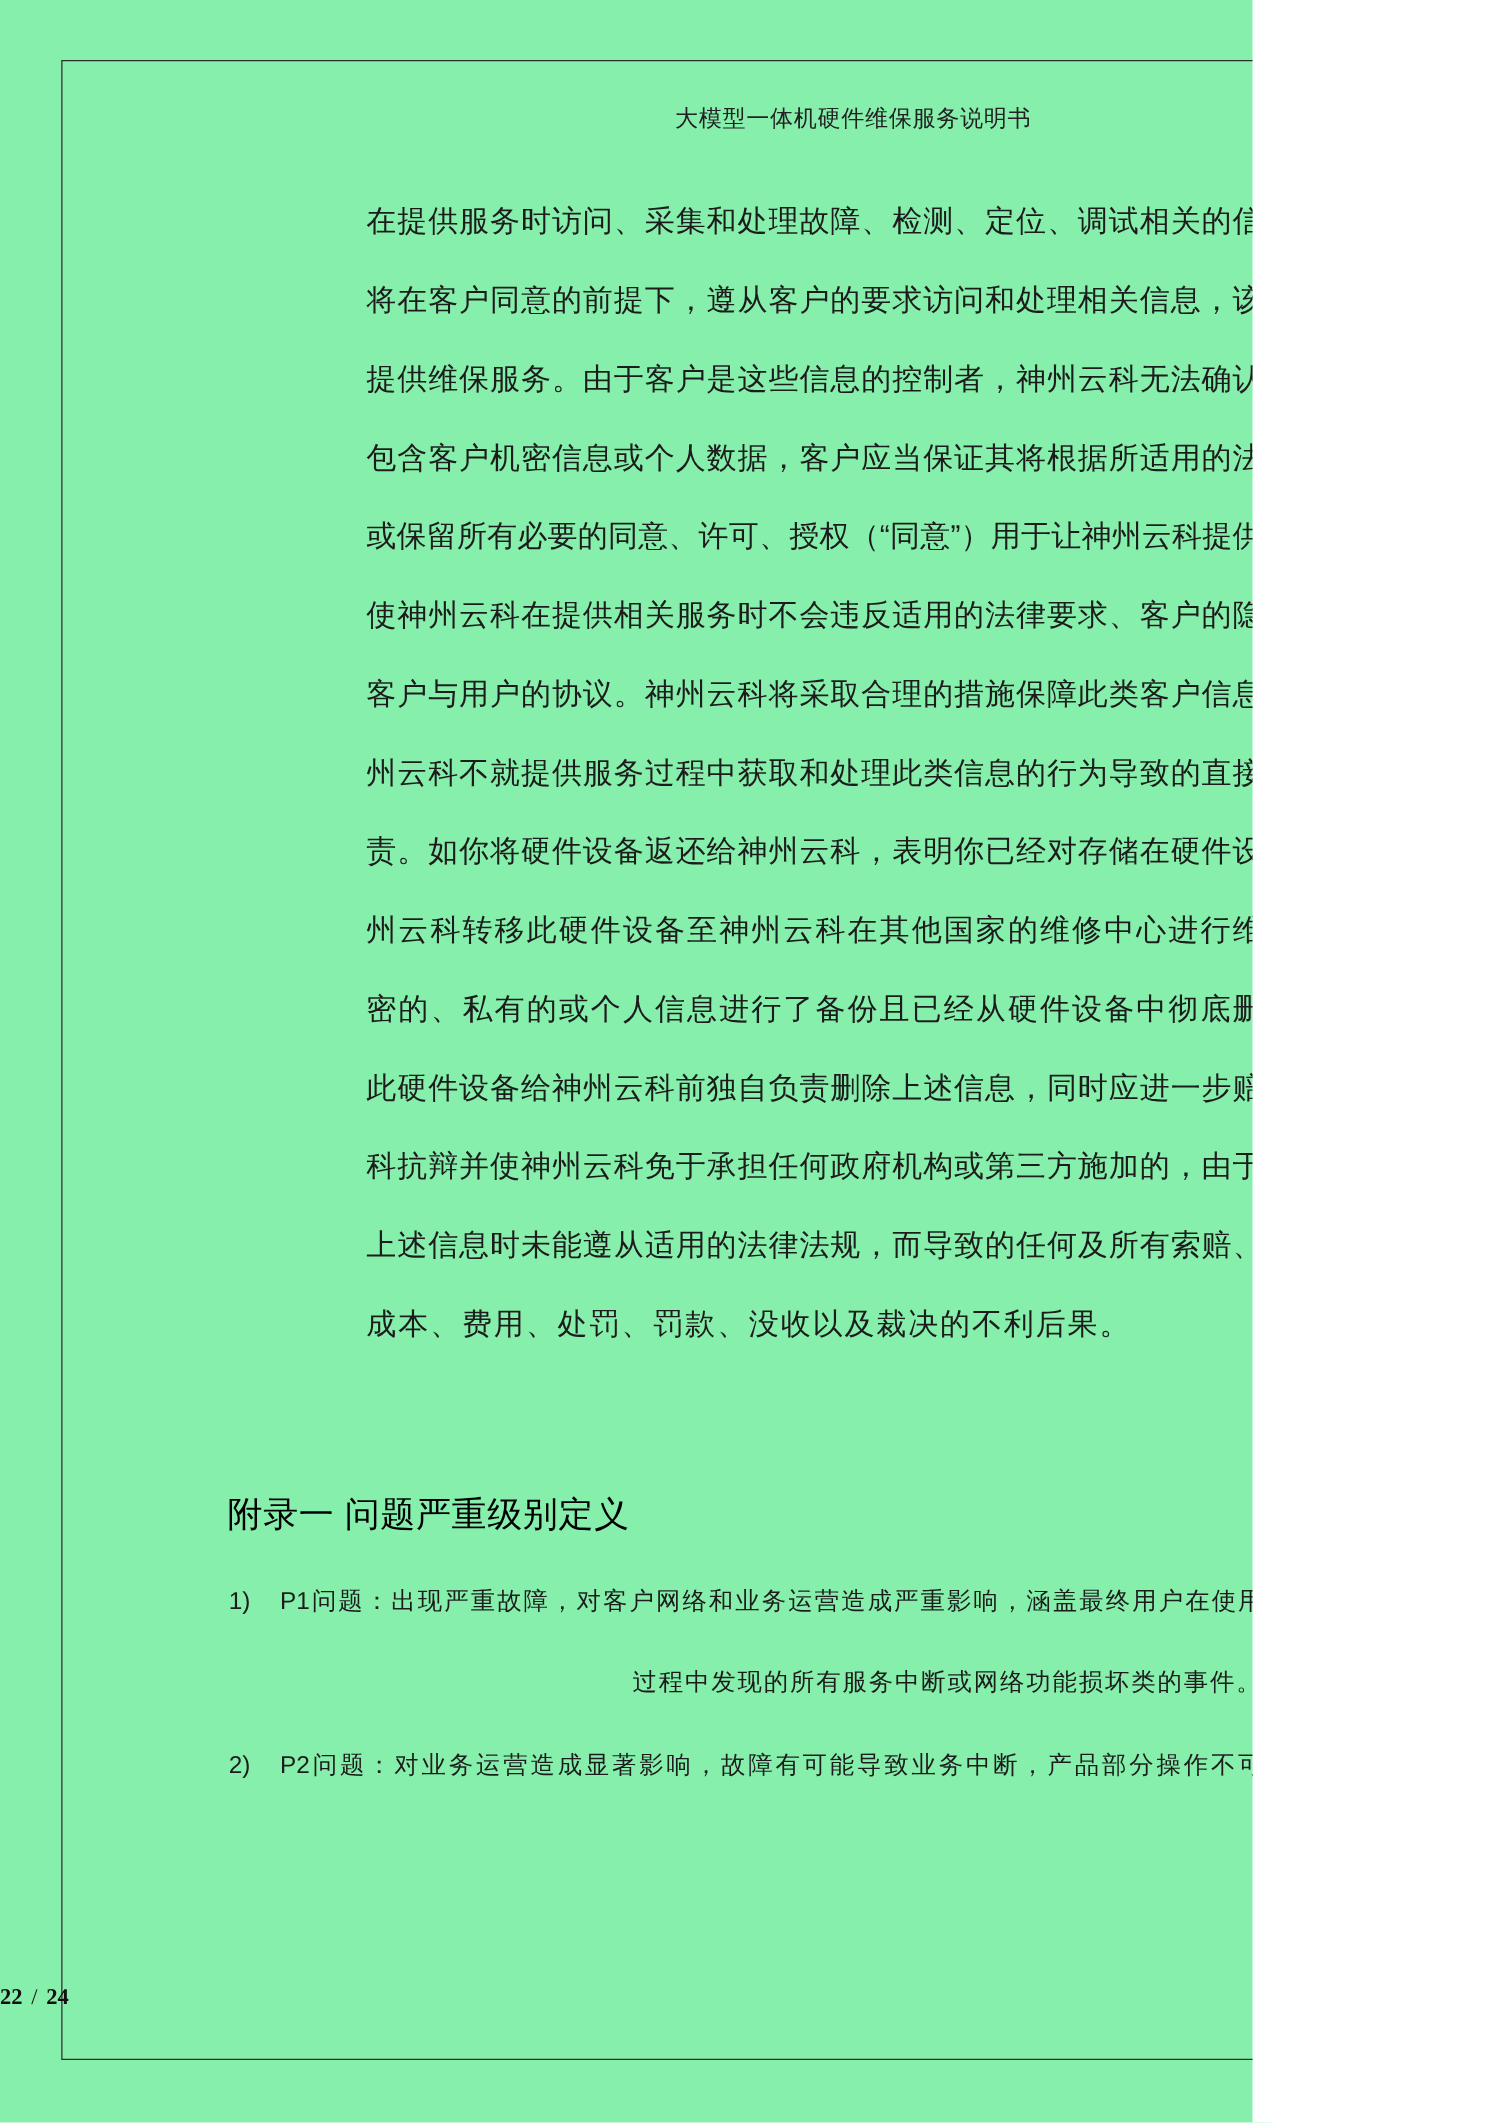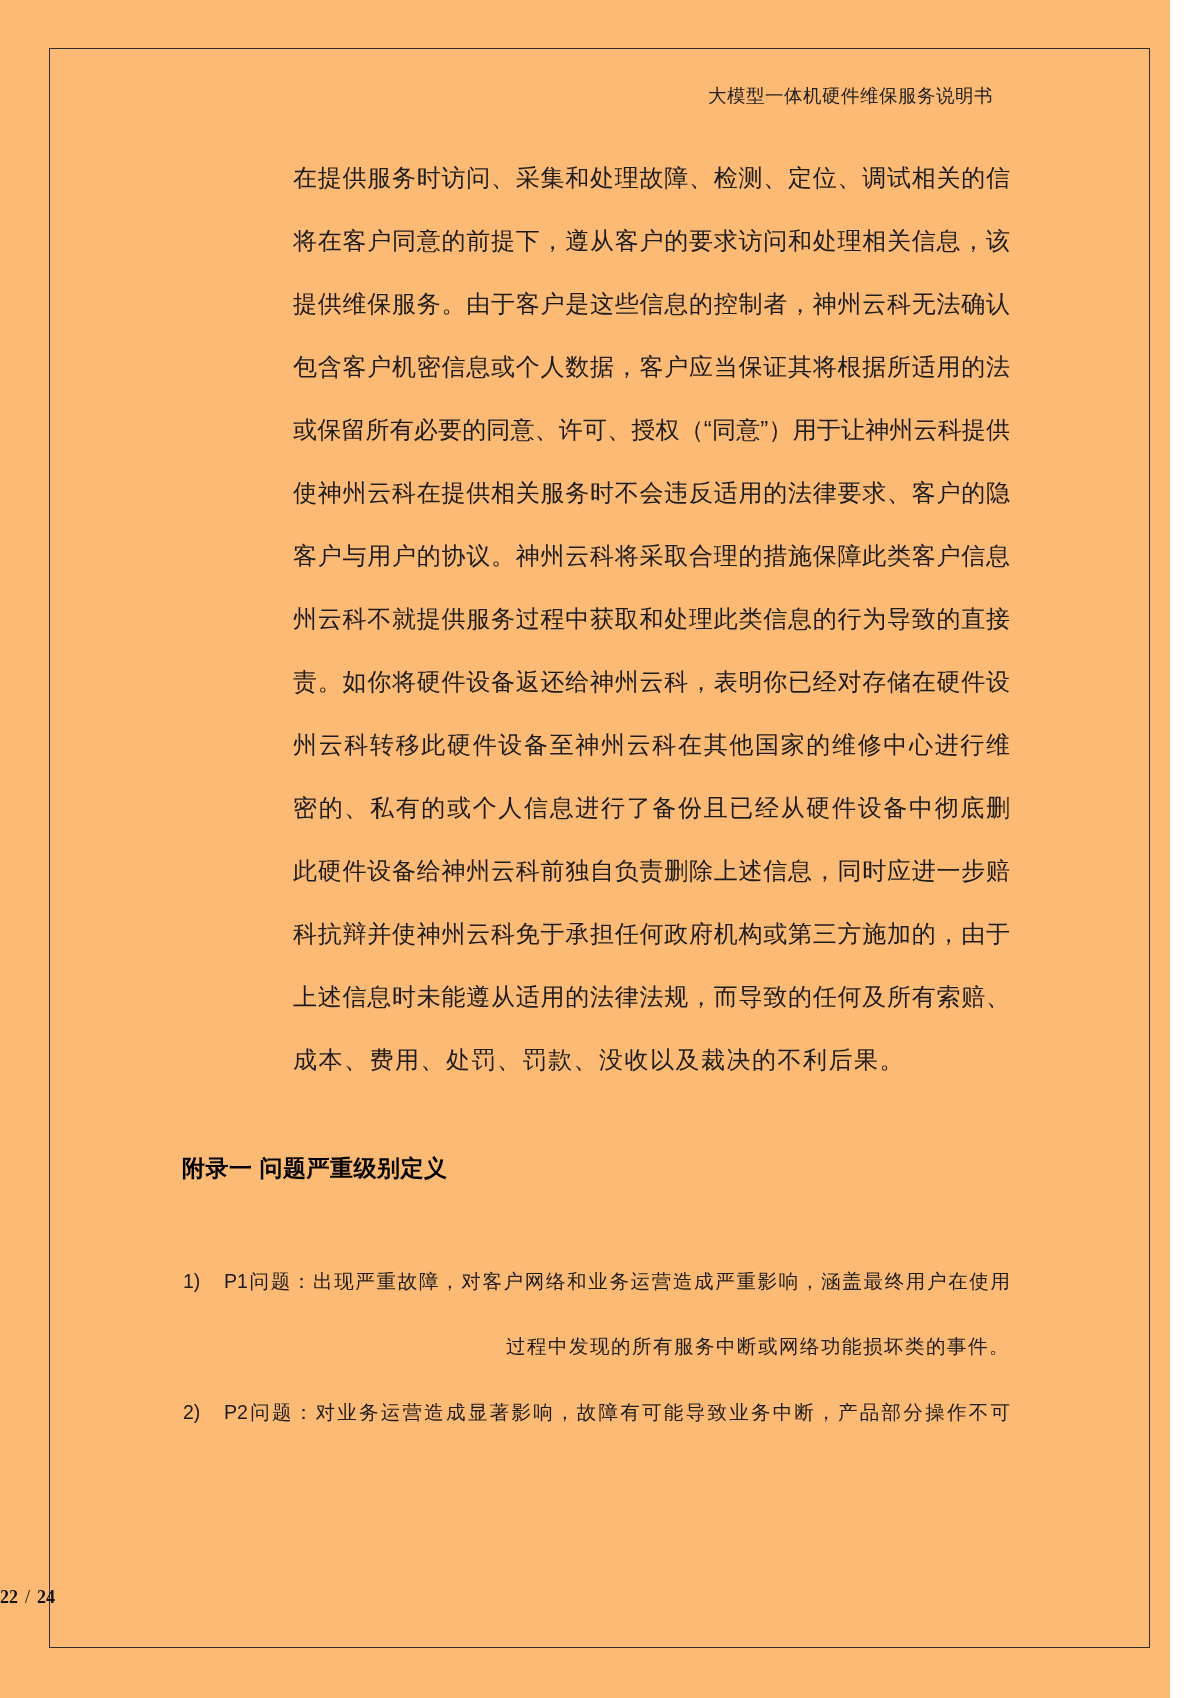--- a/index.html
+++ b/index.html
@@ -1,19 +1,19 @@
 <!DOCTYPE html>
 <html><head>
 <meta charset="utf-8">
 <style>
   html,body{margin:0;padding:0;background:#ffffff;}
   .page{
     position:relative;
-    width:1170px;height:1698px;
-    background:#fdba74;
+    width:1002px;height:1698px;
+    background:#86efac;
     font-family:"Liberation Sans",sans-serif;
     color:#1c1c1c;
     overflow:hidden;
   }
   .frame{
     position:absolute;
     left:49px;top:48px;
     width:1101px;height:1600px;
     border:1.5px solid #2e2e2e;
     box-sizing:border-box;
@@ -41,24 +41,24 @@
   }
   .pline:not(:last-child){
     text-align:justify;
     text-align-last:justify;
   }
   .pline:last-child{
     letter-spacing:1.5px;
   }
   .appendix-heading{
     position:absolute;
-    left:182px;top:1150px;
+    left:182px;top:1194px;
     margin:0;
-    font-size:23px;
-    font-weight:bold;
+    font-size:28px;
+    font-weight:normal;
     line-height:36px;
     letter-spacing:0.5px;
     color:#000000;
     font-family:"Liberation Sans",sans-serif;
   }
   .appendix-list{
     position:absolute;
     left:183px;top:1249px;
     width:827px;
     font-size:19.5px;

